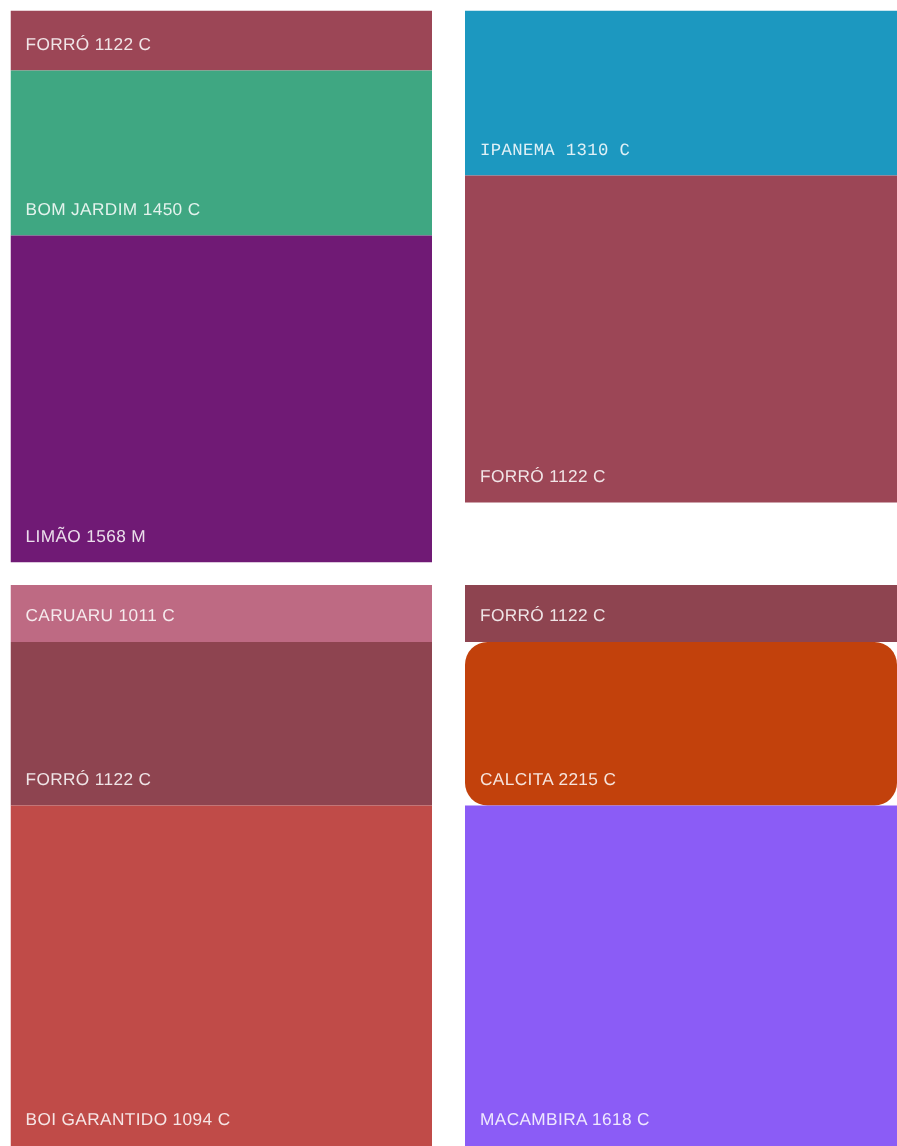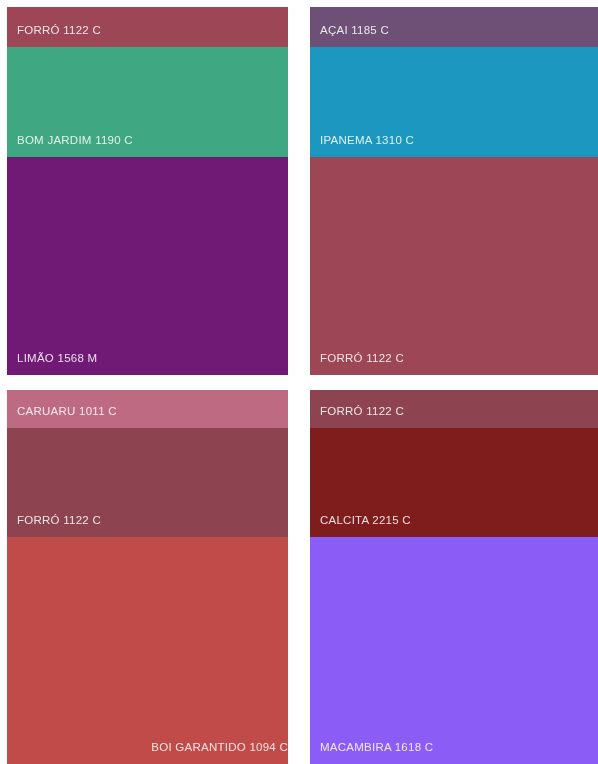--- a/index.html
+++ b/index.html
@@ -53,52 +53,49 @@
 </style>
 </head>
 <body>
 
 <div class="palette-grid" id="palette-grid">
     <div class="palette-card">
       <div class="swatch" style="background: rgb(156, 70, 86); height: 40px; flex: 0 0 40px;">
         <span class="swatch-label">FORRÓ 1122 C</span>
       </div>
       <div class="swatch" style="background: rgb(63, 167, 130); height: 110px; flex: 0 0 110px;">
-        <span class="swatch-label">BOM JARDIM 1190 C</span>
+        <span class="swatch-label">BOM JARDIM 1450 C</span>
       </div>
       <div class="swatch" style="background: #701a75; height: 218px; flex: 0 0 218px;">
         <span class="swatch-label">LIMÃO 1568 M</span>
       </div>
     </div>
     <div class="palette-card">
-      <div class="swatch" style="background: rgb(110, 80, 118); height: 40px; flex: 0 0 40px;">
-        <span class="swatch-label">AÇAI 1185 C</span>
-      </div>
-      <div class="swatch" style="background: rgb(28, 152, 192); height: 110px; flex: 0 0 110px;">
+      <div class="swatch" style="background: rgb(28, 152, 192); height: 110px; flex: 0 0 110px; font-family: Liberation Mono, monospace;">
         <span class="swatch-label">IPANEMA 1310 C</span>
       </div>
       <div class="swatch" style="background: rgb(156, 70, 86); height: 218px; flex: 0 0 218px;">
         <span class="swatch-label">FORRÓ 1122 C</span>
       </div>
     </div>
     <div class="palette-card">
       <div class="swatch" style="background: rgb(190, 106, 131); height: 38px; flex: 0 0 38px;">
         <span class="swatch-label">CARUARU 1011 C</span>
       </div>
       <div class="swatch" style="background: rgb(142, 68, 80); height: 109px; flex: 0 0 109px;">
         <span class="swatch-label">FORRÓ 1122 C</span>
       </div>
-      <div class="swatch" style="background: rgb(192, 75, 72); height: 227px; flex: 0 0 227px; justify-content: flex-end;">
+      <div class="swatch" style="background: rgb(192, 75, 72); height: 227px; flex: 0 0 227px;">
         <span class="swatch-label">BOI GARANTIDO 1094 C</span>
       </div>
     </div>
     <div class="palette-card">
       <div class="swatch" style="background: rgb(142, 68, 80); height: 38px; flex: 0 0 38px;">
         <span class="swatch-label">FORRÓ 1122 C</span>
       </div>
-      <div class="swatch" style="background: #7f1d1d; height: 109px; flex: 0 0 109px;">
+      <div class="swatch" style="background: #c2410c; height: 109px; flex: 0 0 109px; border-radius: 15px;">
         <span class="swatch-label">CALCITA 2215 C</span>
       </div>
       <div class="swatch" style="background: #8b5cf6; height: 227px; flex: 0 0 227px;">
         <span class="swatch-label">MACAMBIRA 1618 C</span>
       </div>
     </div>
   </div>
 
 </body></html>

